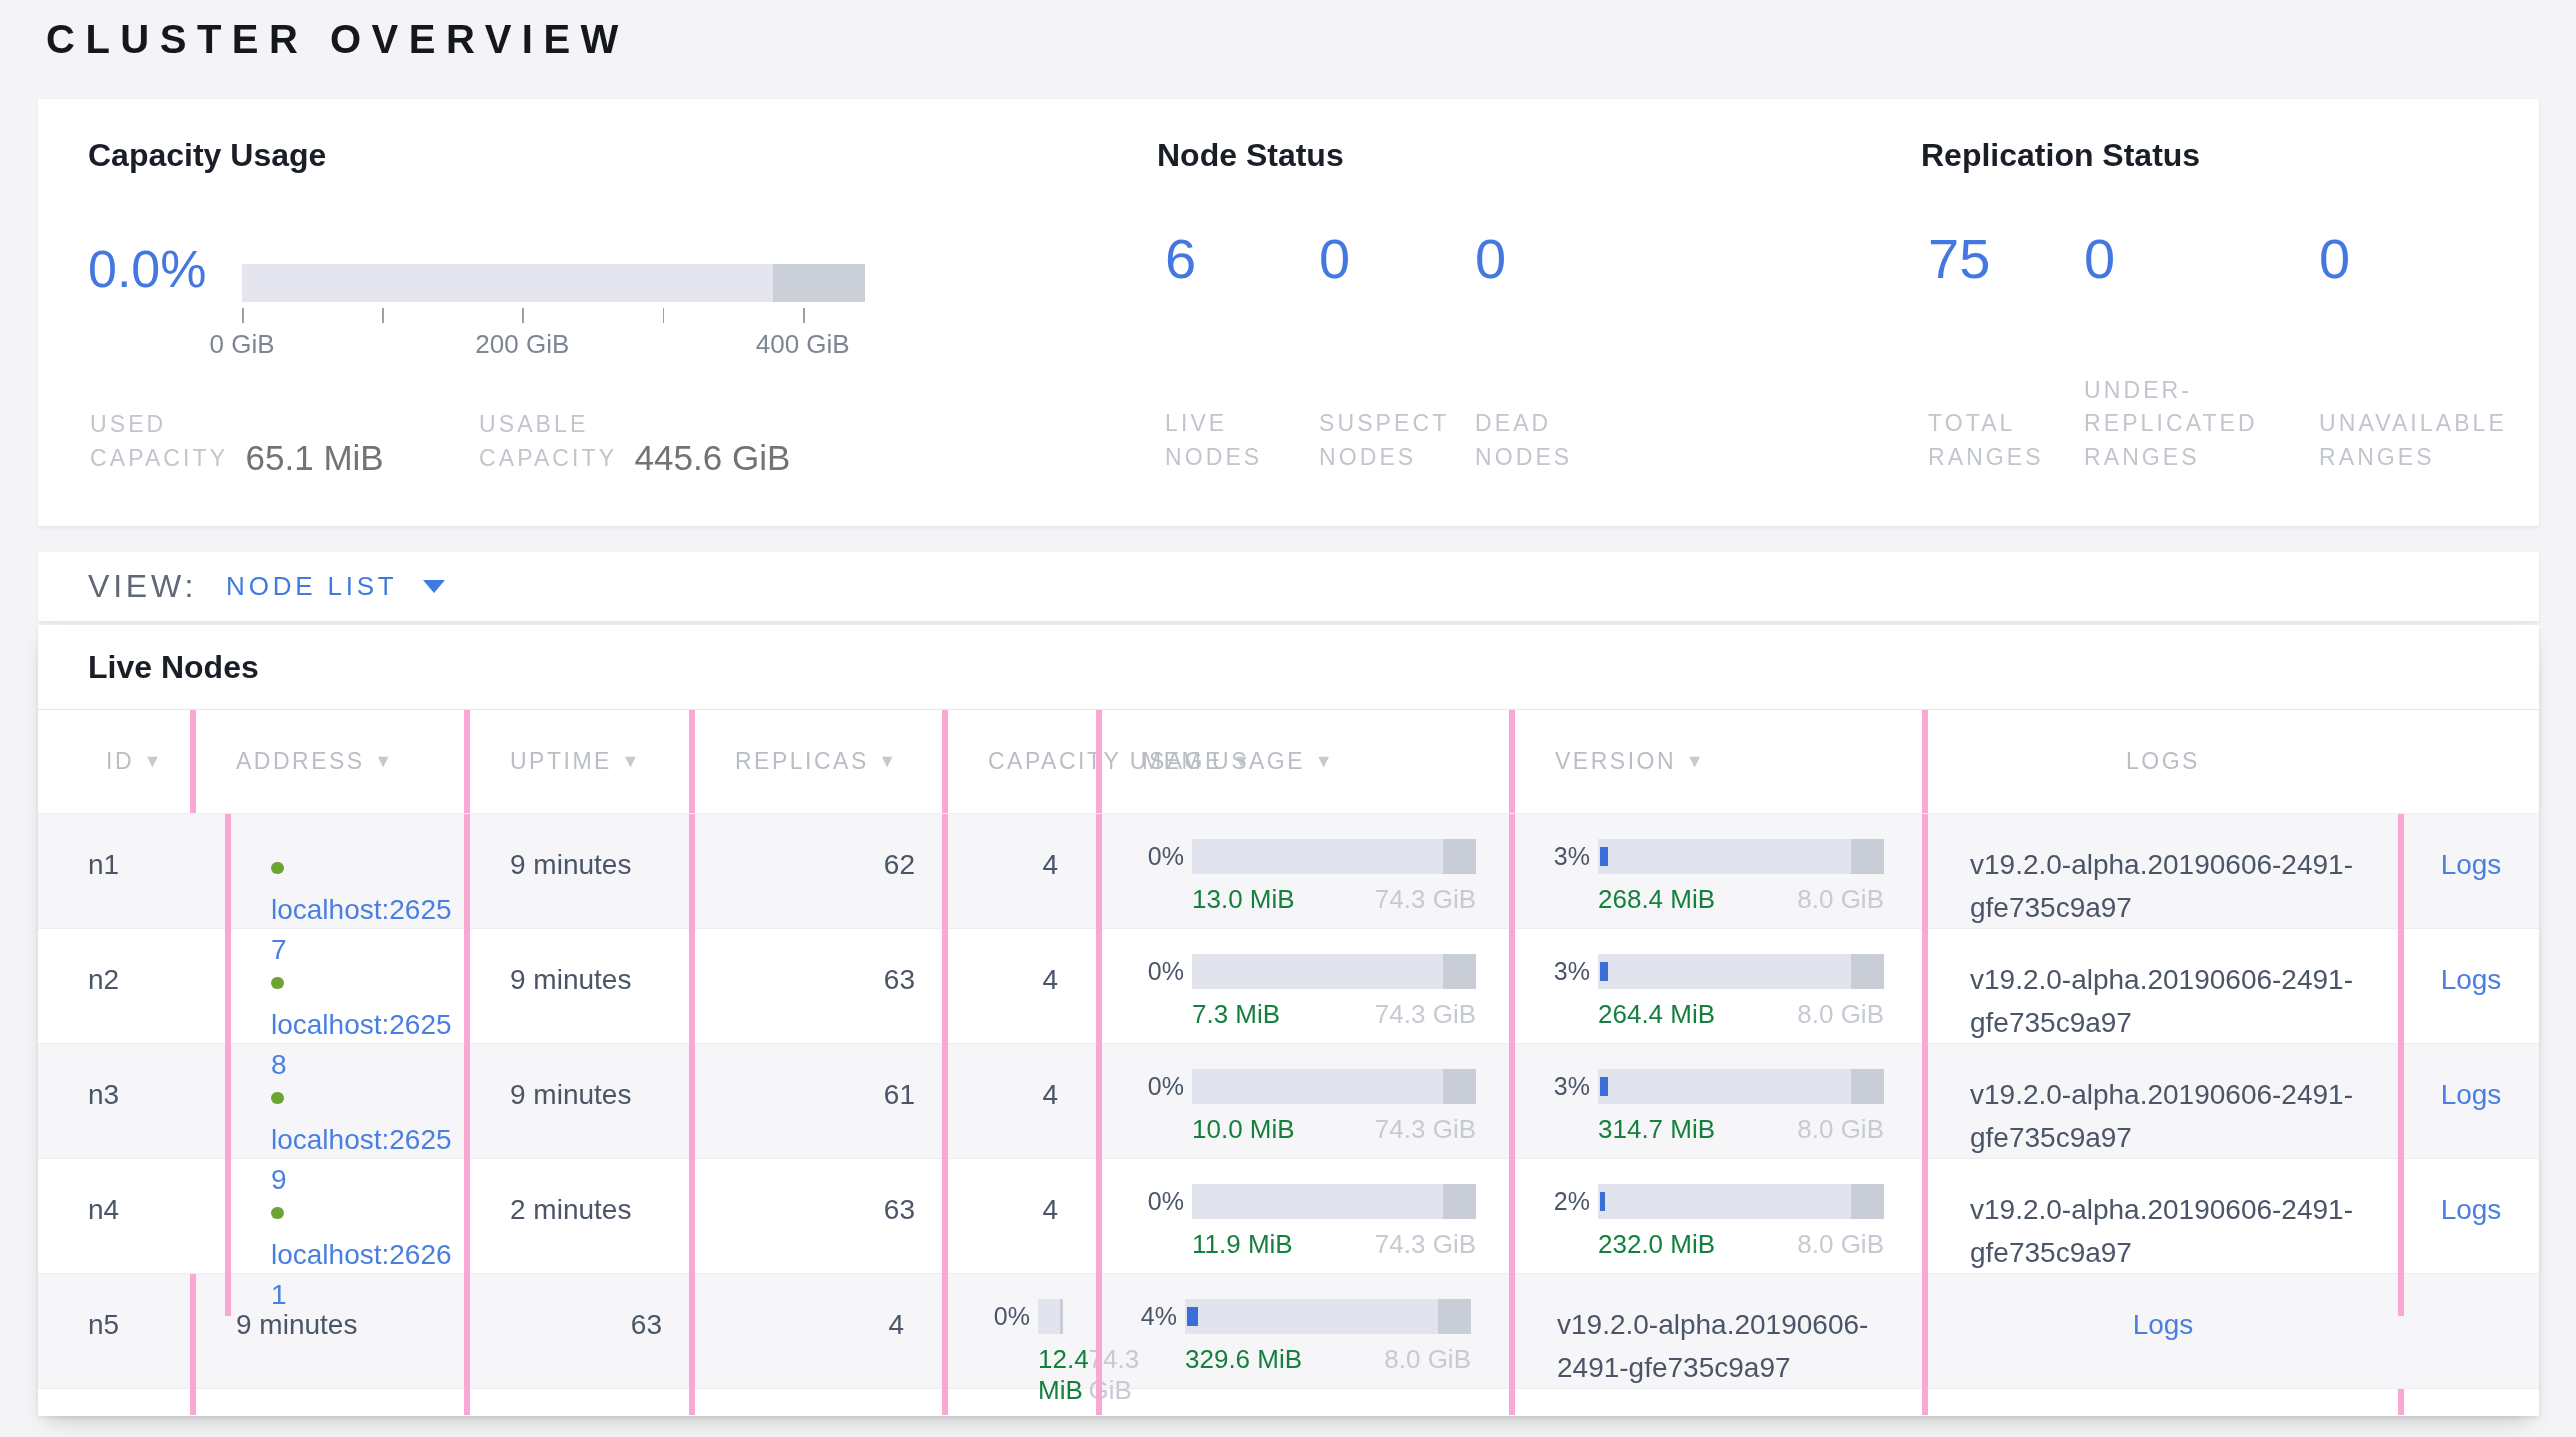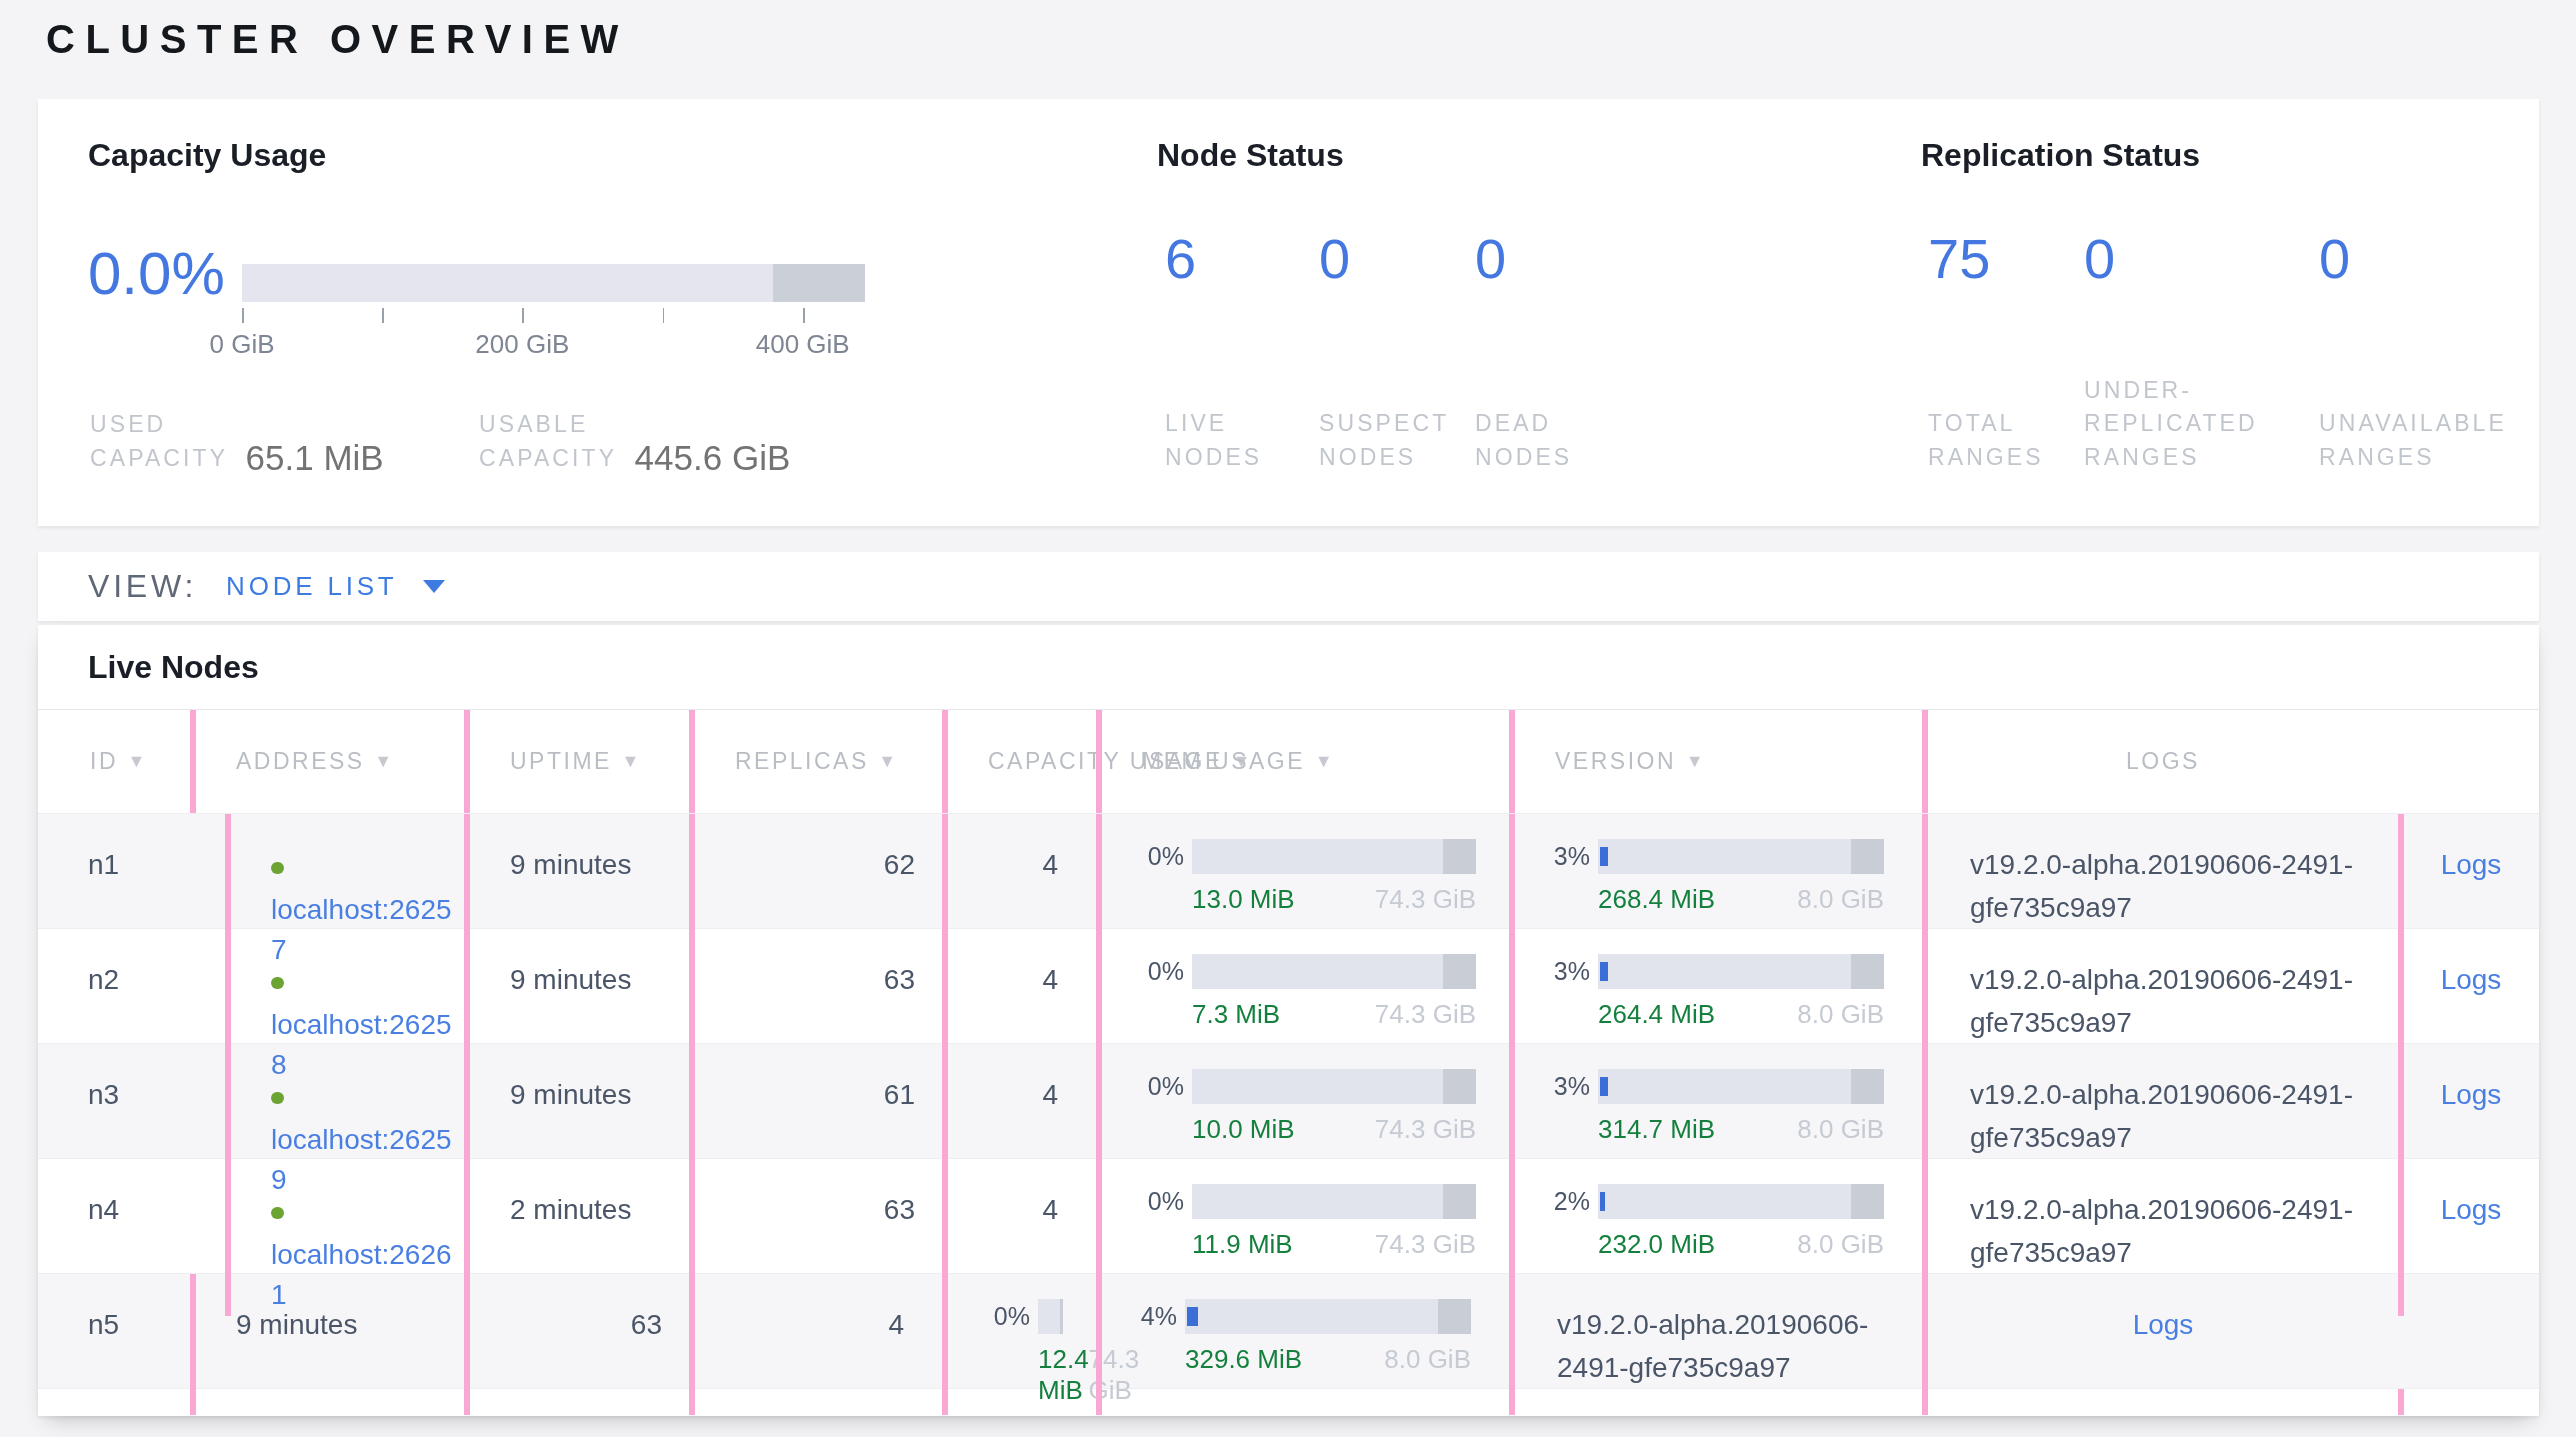--- a/index.html
+++ b/index.html
@@ -12,21 +12,21 @@
 
   
   .card { position:absolute; background:#fff; box-shadow:0 1.9px 3.8px rgba(0,0,0,.07); }
   .summary-card { left:38px; top:99px; width:2501px; height:427px; }
   .view-bar { left:38px; top:552px; width:2501px; height:69px;
     display:flex; align-items:center; padding-left:50px; }
   .table-card { left:38px; top:625px; width:2501px; height:791px; overflow:hidden;
     box-shadow:0 1.9px 3.8px rgba(0,0,0,.07), 0 9.6px 21px -7.7px rgba(0,0,0,.22); }
 
   .section-title { position:absolute; top:38px; font-size:32px; font-weight:700; color:#1a1e26; }
-  .cap-pct { position:absolute; left:50px; top:140px; font-size:60px; font-weight:500; color:#4478e0; }
+  .cap-pct { position:absolute; left:50px; top:140px; font-size:52px; font-weight:500; color:#4478e0; }
   .cap-bar { position:absolute; left:204px; top:165px; width:623px; height:38px;
     background:#e4e5ee; }
   .cap-bar .cap { position:absolute; right:0; top:0; bottom:0; width:14.8%; background:#cbcfd8; }
   .cap-axis { position:absolute; left:204px; top:207px; width:623px; height:59px; }
   .cap-axis .tick { position:absolute; top:1.9px; width:1.9px; height:15.3px; background:#9aa1ae; }
   .cap-axis .tick-label { position:absolute; top:23px; transform:translateX(-50%);
     font-size:26px; color:#7e8694; white-space:nowrap; }
 
   .stat-group { position:absolute; top:303px; height:73px; display:flex; align-items:flex-end; }
   .muted-label { font-size:23px; letter-spacing:3.1px; color:#c1c5cc; line-height:1.45; }
@@ -46,21 +46,21 @@
     border-right:11.5px solid transparent; border-top:13.4px solid #3d7be1; display:inline-block; }
 
   
   .table-heading { height:84px; display:flex; align-items:center; padding-left:50px;
     font-size:32px; font-weight:700; color:#1a1e26; }
   .grid-row { display:grid;
     grid-template-columns:152px 274px 225px 253px 154px 413px 413px 476px 140px; }
   .header-row { height:104px; border-top:1px solid #e5e7ea; }
   .hcell { display:flex; align-items:center; padding-left:40px;
     font-size:23px; letter-spacing:2.5px; color:#b9bdc4; white-space:nowrap; }
-  .hcell.first { padding-left:52px; }
+  .hcell.first { padding-left:68px; }
   .hcell.center { justify-content:center; padding-left:0; }
   .grid-row > div + div { border-left:6px solid #f9a8d4; }
   .caret { font-size:18px; color:#c6c9cf; margin-left:9.6px; }
 
   .trow { height:115px; border-top:1px solid #eeeef1; background:#fff; }
   .trow.alt { background:#f6f6f8; }
   .cell { font-size:28px; color:#4a5568; }
   .c-id { padding:35px 0 0 50px; }
   .c-addr { padding:35px 0 0 40px; line-height:1.45;margin-left:35px; }
   .dot { display:inline-block; width:12.5px; height:12.5px; border-radius:50%;

